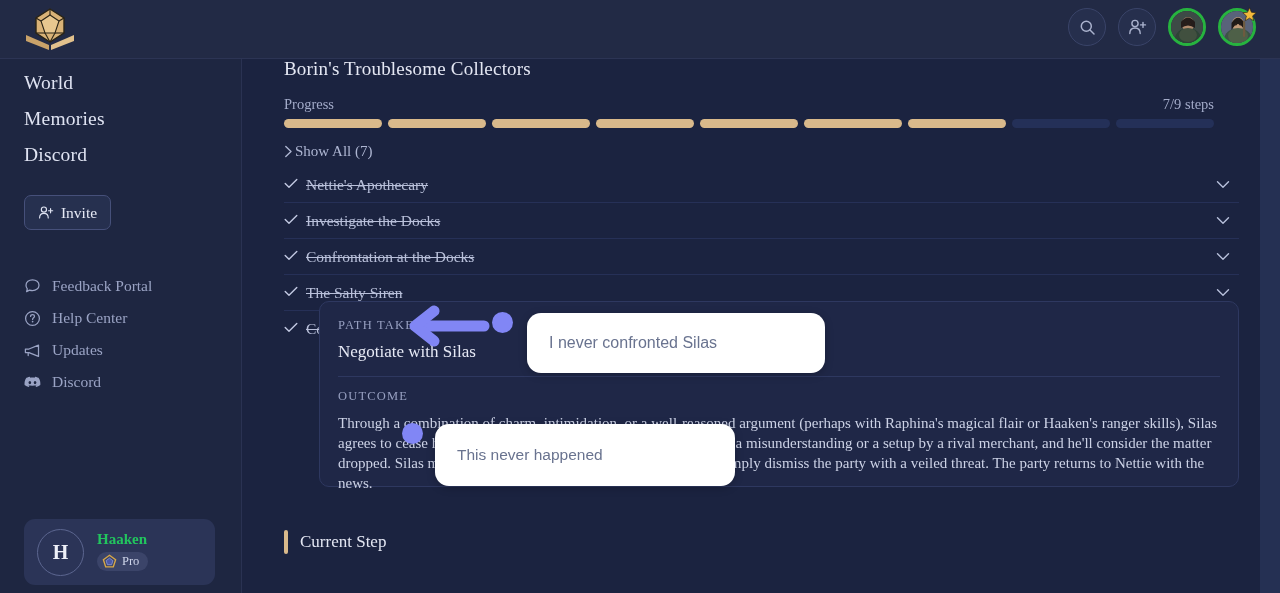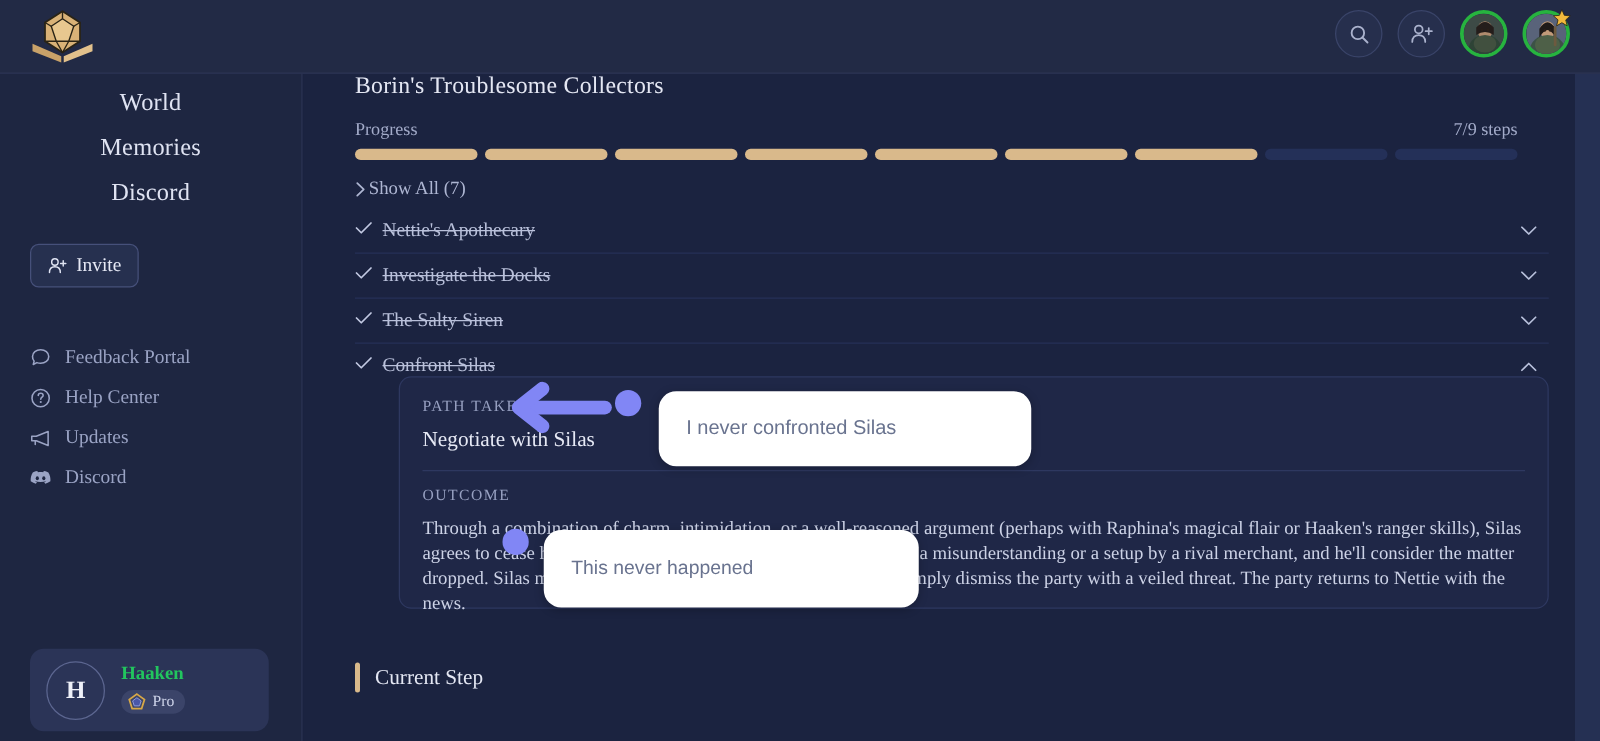--- a/index.html
+++ b/index.html
@@ -37,21 +37,21 @@
     position: absolute; right: -4px; top: -4px; width: 15px; height: 15px; z-index: 3;
   }
 
   
   .sidebar {
     position: absolute; left: 0; top: 59px; width: 242px; height: 534px;
     background: #1e2641;
     border-right: 1px solid #2a3252;
     overflow: hidden;
   }
-  .nav-main { padding-top: 6px; text-align: center; }
+  .nav-main { padding-top: 6px; }
   .nav-link {
     display: block; padding: 7px 24px; font-size: 19.5px; color: #dfe3f2;
     letter-spacing: .2px;
   }
   .invite-btn {
     margin: 22px 0 0 24px; width: 87px; height: 35px;
     border: 1px solid #46507a; border-radius: 7px;
     background: #26304f; color: #e6e9f5;
     display: flex; align-items: center; justify-content: center; gap: 7px;
     font-size: 15.5px; font-family: "Liberation Serif", serif;
@@ -364,20 +364,31 @@
           <span class="step-chev">
             <svg width="14" height="9" viewBox="0 0 14 9">
               <polyline points="1.5,1.8 7,7.2 12.5,1.8" fill="none" stroke="#b8c0db" stroke-width="1.4" stroke-linecap="round" stroke-linejoin="round"></polyline>
             </svg>
           </span>
         </div>
         <div class="step-row">
           <span class="step-check"><svg width="14" height="11" viewBox="0 0 14 11">
               <polyline points="1.2,5.4 5,9.2 12.8,1.4" fill="none" stroke="#c2c9e2" stroke-width="1.4" stroke-linecap="round" stroke-linejoin="round"></polyline>
             </svg></span>
+          <span class="step-name">Confrontation at the Docks</span>
+          <span class="step-chev">
+            <svg width="14" height="9" viewBox="0 0 14 9">
+              <polyline points="1.5,1.8 7,7.2 12.5,1.8" fill="none" stroke="#b8c0db" stroke-width="1.4" stroke-linecap="round" stroke-linejoin="round"></polyline>
+            </svg>
+          </span>
+        </div>
+        <div class="step-row">
+          <span class="step-check"><svg width="14" height="11" viewBox="0 0 14 11">
+              <polyline points="1.2,5.4 5,9.2 12.8,1.4" fill="none" stroke="#c2c9e2" stroke-width="1.4" stroke-linecap="round" stroke-linejoin="round"></polyline>
+            </svg></span>
           <span class="step-name">The Salty Siren</span>
           <span class="step-chev">
             <svg width="14" height="9" viewBox="0 0 14 9">
               <polyline points="1.5,1.8 7,7.2 12.5,1.8" fill="none" stroke="#b8c0db" stroke-width="1.4" stroke-linecap="round" stroke-linejoin="round"></polyline>
             </svg>
           </span>
         </div>
         <div class="step-row" style="border-bottom: none;">
           <span class="step-check"><svg width="14" height="11" viewBox="0 0 14 11">
               <polyline points="1.2,5.4 5,9.2 12.8,1.4" fill="none" stroke="#c2c9e2" stroke-width="1.4" stroke-linecap="round" stroke-linejoin="round"></polyline>

